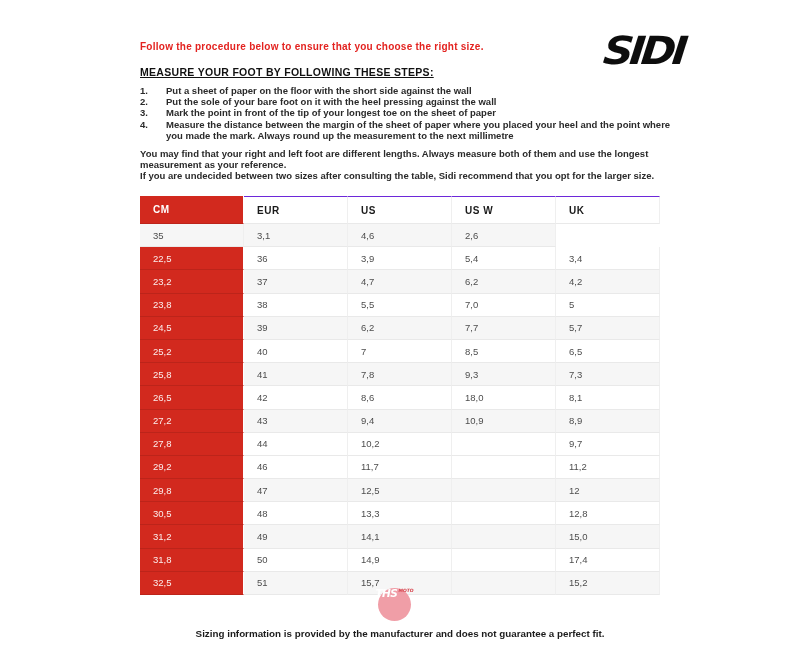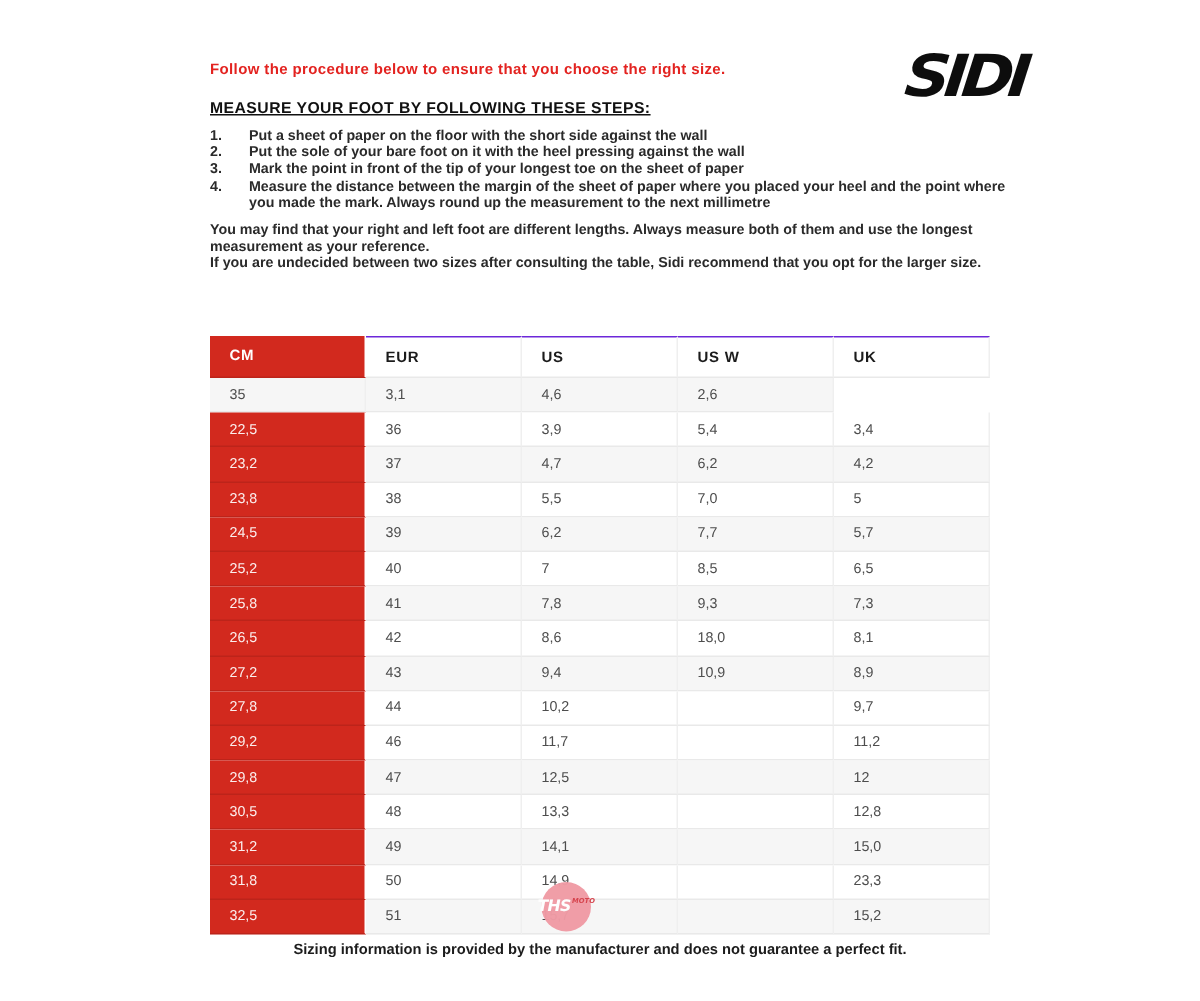--- a/index.html
+++ b/index.html
@@ -21,21 +21,21 @@
   .steps-title{
     position:absolute;left:140px;top:66px;width:540px;
     font-size:10.5px;font-weight:bold;color:#111;letter-spacing:.3px;text-decoration:underline;
   }
   .steps-list{position:absolute;left:140px;top:85px;width:532px;}
   .step{display:flex;font-size:9.5px;line-height:11.2px;font-weight:600;color:#2a2a2a;}
   .step-num{width:26px;flex:0 0 26px;}
   .step-text{flex:1;}
   .notes{position:absolute;left:140px;top:148px;width:537px;}
   .note{margin:0;font-size:9.5px;line-height:11.2px;font-weight:600;color:#2a2a2a;}
-  .size-table{position:absolute;left:140px;top:196px;width:424px;margin-top:28px;}
+  .size-table{position:absolute;left:140px;top:196px;width:424px;}
   .trow{display:flex;}
   .tcell{
     box-sizing:border-box;width:104px;flex:0 0 104px;display:flex;align-items:center;
     padding-left:13px;font-size:9.5px;color:#4d4d4d;
     border-bottom:1px solid #e9e9e9;border-right:1px solid #efefef;
     height:23.2px;background:#ffffff;
   }
   .thead .tcell{
     height:28px;font-size:10px;font-weight:bold;color:#1b1b1b;letter-spacing:.5px;
     border-top:1px solid #6d28d9;
@@ -44,22 +44,22 @@
   .tcell.cm{
     background:#d2291e !important;color:rgba(255,255,255,.92);
     border-bottom:1px solid rgba(0,0,0,.10);border-right:1px solid #ffffff;
   }
   .thead .tcell.cm{color:#ffffff;border-top:none;}
   .disclaimer{
     position:absolute;left:0;top:628px;width:800px;text-align:center;
     font-size:9.8px;font-weight:600;color:#1c1c1c;
   }
   .watermark{
-    position:absolute;left:361px;top:588px;width:33px;height:33px;border-radius:50%;
-    background:#f09ba5;display:flex;align-items:center;justify-content:center;opacity:.97;
+    position:absolute;left:378px;top:588px;width:33px;height:33px;border-radius:50%;
+    background:#f09ba5;display:flex;justify-content:center;opacity:.97;
   }
   .wm-inner{display:flex;align-items:flex-start;transform:translateY(-1px);}
   .wm-main{
     color:#ffffff;font-weight:bold;font-style:italic;font-size:10.5px;letter-spacing:-.5px;
     font-family:"DejaVu Sans",sans-serif;
   }
   .wm-sub{
     color:#d6404a;font-weight:bold;font-style:italic;font-size:4.5px;letter-spacing:0;
     margin-left:1px;margin-top:1px;font-family:"DejaVu Sans",sans-serif;
   }
@@ -201,21 +201,21 @@
         <div class="tcell">49</div>
         <div class="tcell">14,1</div>
         <div class="tcell"></div>
         <div class="tcell">15,0</div>
       </div>
       <div class="trow">
         <div class="tcell cm">31,8</div>
         <div class="tcell">50</div>
         <div class="tcell">14,9</div>
         <div class="tcell"></div>
-        <div class="tcell">23,3</div>
+        <div class="tcell">17,4</div>
       </div>
       <div class="trow alt">
         <div class="tcell cm">32,5</div>
         <div class="tcell">51</div>
         <div class="tcell">15,7</div>
         <div class="tcell"></div>
         <div class="tcell">15,2</div>
       </div>
     </div>
 </div>

